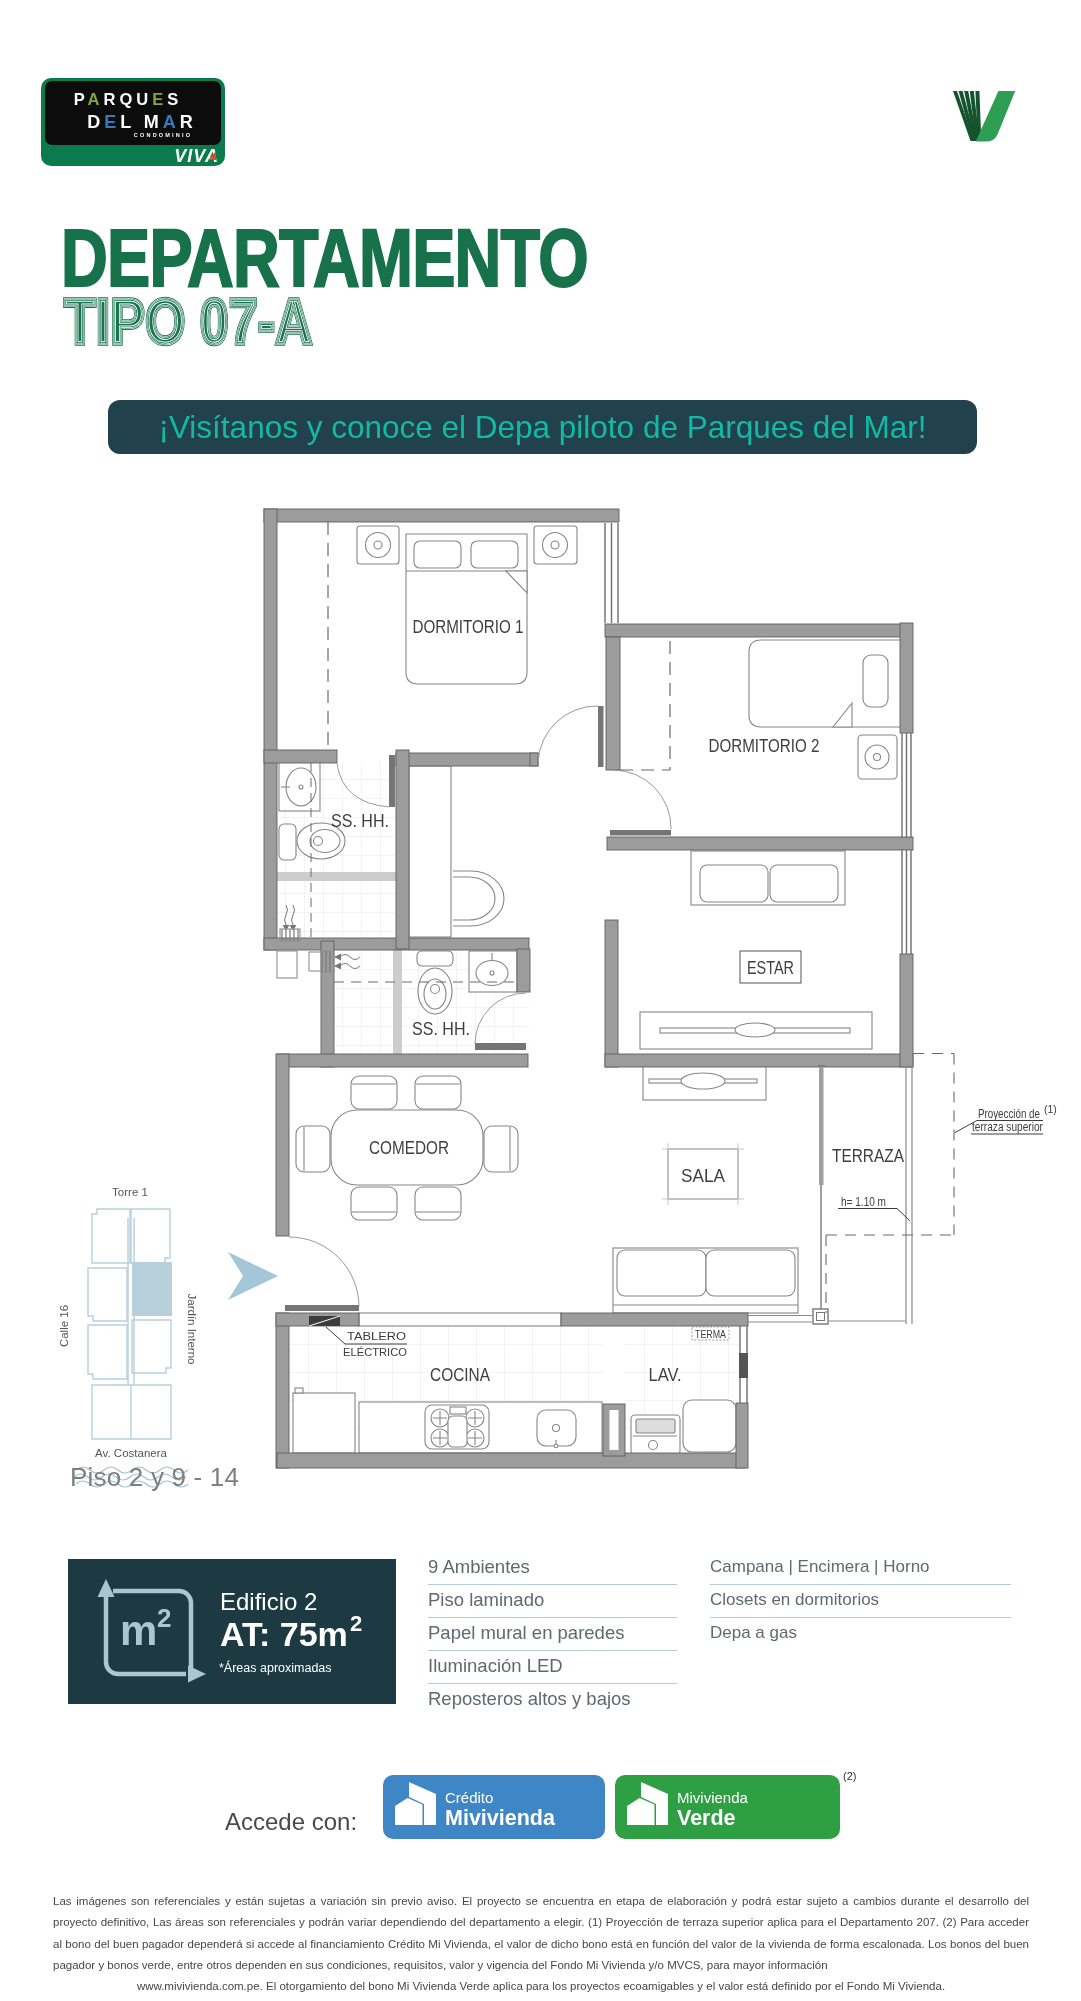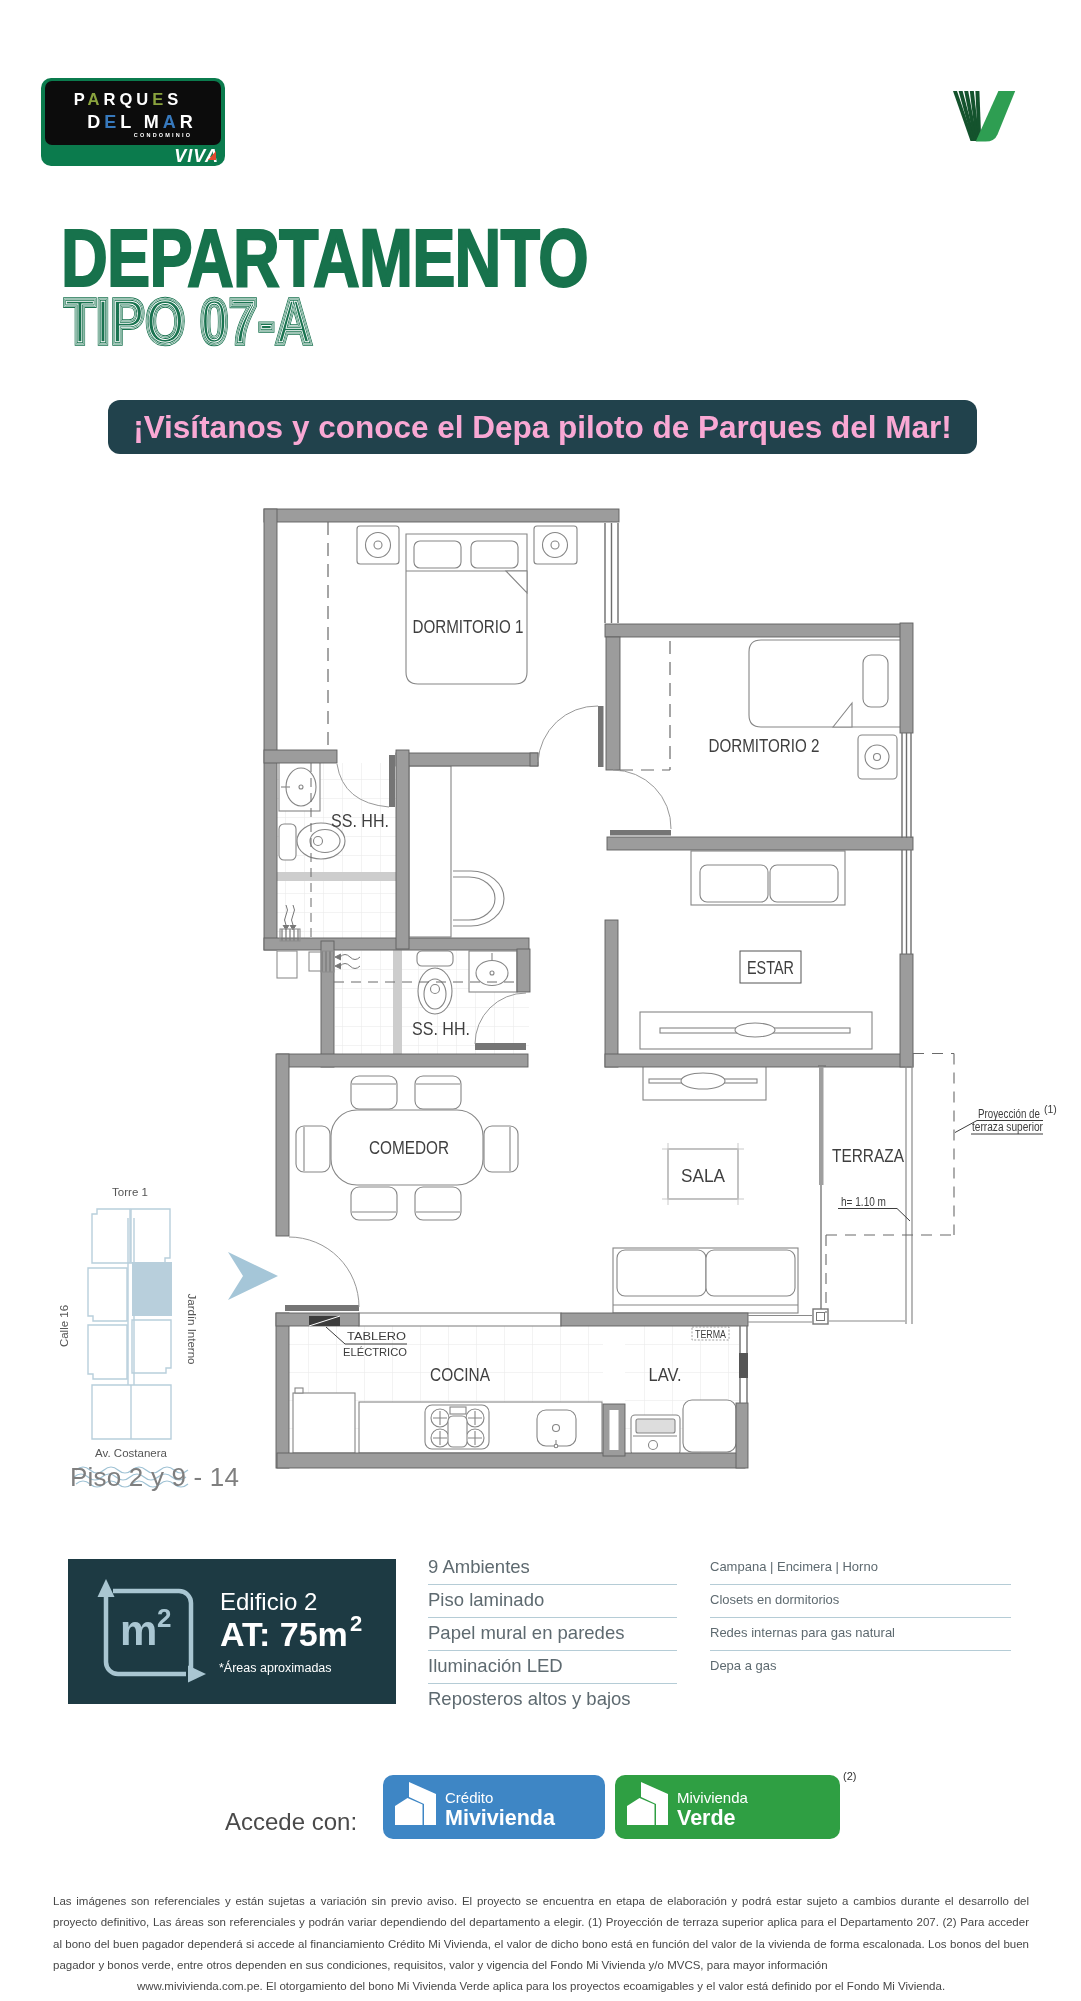--- a/index.html
+++ b/index.html
@@ -36,21 +36,21 @@
 <svg class="abs" style="left:0;top:0" width="1081" height="400" viewBox="0 0 1081 400">
   <g font-size="65" font-weight="bold" letter-spacing="0" text-anchor="start">
     <text x="64" y="344" fill="#1a7350" transform="scale(0.8,1)" transform-origin="64 344">TIPO 07-A</text>
     <text x="64" y="344" fill="none" stroke="#fff" stroke-width="5.6" transform="scale(0.8,1)" transform-origin="64 344">TIPO 07-A</text>
     <text x="64" y="344" fill="none" stroke="#1a7350" stroke-width="3.6" transform="scale(0.8,1)" transform-origin="64 344">TIPO 07-A</text>
     <text x="64" y="344" fill="none" stroke="#fff" stroke-width="1.7" transform="scale(0.8,1)" transform-origin="64 344">TIPO 07-A</text>
     <text x="64" y="344" fill="none" stroke="#1a7350" stroke-width="0.6" transform="scale(0.8,1)" transform-origin="64 344">TIPO 07-A</text>
   </g>
 </svg>
 
-<div class="abs" style="left:108px;top:400px;width:869px;height:54px;border-radius:12px;background:#21424c;color:#f9a8d4;font-size:31.5px;font-weight:bold;text-align:center;line-height:54px;white-space:nowrap">¡Visítanos y conoce el Depa piloto de Parques del Mar!</div>
+<div class="abs" style="left:108px;top:400px;width:869px;height:54px;border-radius:12px;background:#21424c;color:#14b8a6;font-size:31.5px;font-weight:normal;text-align:center;line-height:54px;white-space:nowrap">¡Visítanos y conoce el Depa piloto de Parques del Mar!</div>
 
 <svg id="plan" class="abs" style="left:0;top:0" width="1081" height="1520" viewBox="0 0 1081 1520">
 <defs>
 <pattern id="tileS" width="19" height="19" patternUnits="userSpaceOnUse">
         <path d="M19,0 H0 V19" fill="none" stroke="#e8e8e8" stroke-width="1"></path>
       </pattern>
 <pattern id="tileK" width="28" height="28" patternUnits="userSpaceOnUse">
         <path d="M28,0 H0 V28" fill="none" stroke="#e8e8e8" stroke-width="1"></path>
       </pattern>
 <pattern id="hatchV" width="4" height="8" patternUnits="userSpaceOnUse">
@@ -418,24 +418,23 @@
 </svg>
 
 <div class="abs" style="left:428px;top:1552px;width:249px;font-size:18.5px;color:#5e6a70">
   <div style="height:32px;line-height:30px;border-bottom:1.5px solid #b5ccd6">9 Ambientes</div>
   <div style="height:32px;line-height:30px;border-bottom:1.5px solid #b5ccd6">Piso laminado</div>
   <div style="height:32px;line-height:30px;border-bottom:1.5px solid #b5ccd6">Papel mural en paredes</div>
   <div style="height:32px;line-height:30px;border-bottom:1.5px solid #b5ccd6">Iluminación LED</div>
   <div style="height:32px;line-height:30px">Reposteros altos y bajos</div>
 </div>
 
-<div class="abs" style="left:710px;top:1552px;width:301px;font-size:13px;color:#5e6a70">
+<div class="abs" style="left:710px;top:1552px;width:301px;font-size:17px;color:#5e6a70">
   <div style="height:32px;line-height:30px;border-bottom:1.5px solid #b5ccd6">Campana | Encimera | Horno</div>
   <div style="height:32px;line-height:30px;border-bottom:1.5px solid #b5ccd6">Closets en dormitorios</div>
-  <div style="height:32px;line-height:30px;border-bottom:1.5px solid #b5ccd6">Redes internas para gas natural</div>
   <div style="height:32px;line-height:30px">Depa a gas</div>
 </div>
 
 <div class="abs" style="left:225px;top:1808px;font-size:24px;color:#4a4a4a">Accede con:</div>
 
 <div class="abs" style="left:383px;top:1775px;width:222px;height:64px;border-radius:10px;background:#3e86c5"></div>
 <svg class="abs" style="left:383px;top:1775px" width="222" height="64" viewBox="0 0 222 64">
   <path d="M26,7 L53,19 L53,50 L41,50 L41,29 L26,22 Z" fill="#fff"></path>
   <path d="M12,31 L24.5,23 L39.5,29.5 L39.5,50 L12,50 Z" fill="#fff"></path>
   <text x="62" y="28" font-size="15" fill="#fff">Crédito</text>

